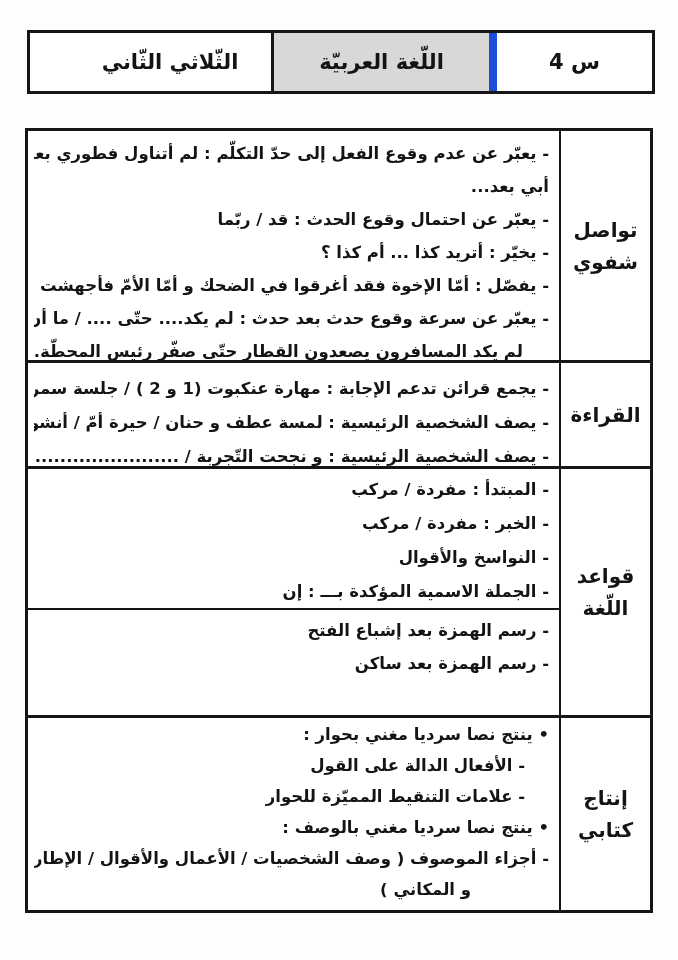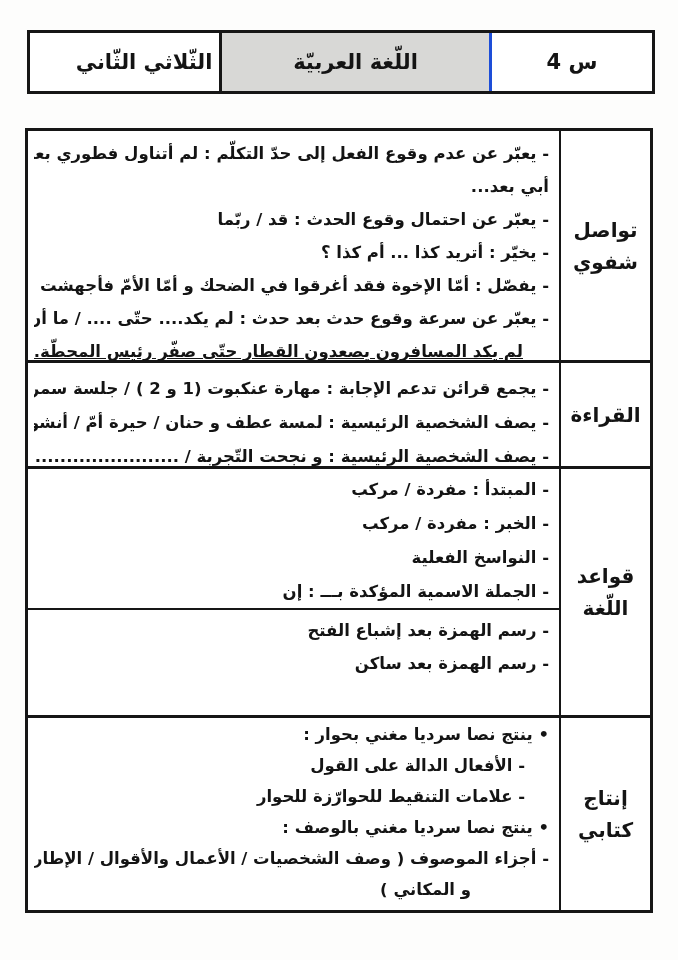--- a/index.html
+++ b/index.html
@@ -22,22 +22,22 @@
     box-sizing:border-box;
     display:flex;
     background:#ffffff;
   }
   .hcell{
     box-sizing:border-box;
     display:flex;align-items:center;justify-content:center;
     font-weight:bold;font-size:21px;
     letter-spacing:0.5px;
   }
-  .hcell-class{width:163px;border-left:3px solid #1d4ed8;}
-  .hcell-subject{width:270px;border-left:3px solid #161616;background:#d8d8d6;text-align:right;}
+  .hcell-class{width:163px;border-left:8px solid #1d4ed8;}
+  .hcell-subject{width:218px;border-left:3px solid #161616;background:#d8d8d6;text-align:right;}
   .hcell-trimester{flex:1;padding-left:39px;}
 
   
   .main-table{
     position:absolute;top:128px;right:25px;
     width:628px;
     border:3px solid #161616;
     box-sizing:border-box;
     background:#ffffff;
   }
@@ -81,21 +81,21 @@
   .gblock-b{height:37px;display:flex;align-items:center;}
   .gblock-b .line{line-height:20px;}
   .gblock-c{height:71px;display:flex;flex-direction:column;justify-content:center;}
   .gblock-c .line{line-height:34px;}
 
   .row-writing .content-cell{height:192px;padding-top:1px;}
   .row-writing .line{line-height:31px;}
 
   .indent-1{padding-right:24px;}
   .indent-2{padding-right:78px;}
-  .indent-small{padding-right:26px;text-decoration:underline;}
+  .indent-small{padding-right:26px;}
 </style>
 </head>
 <body>
 
 <div class="page">
 
   <div class="header-table">
     <div class="hcell hcell-class">
       <span>س 4</span>
     </div>
@@ -138,39 +138,39 @@
 
     <div class="trow row-grammar">
       <div class="label-cell">
         <span>قواعد</span>
         <span>اللّغة</span>
       </div>
       <div class="grammar-blocks">
         <div class="gblock gblock-a">
           <div class="line">- المبتدأ :  مفردة / مركب</div>
           <div class="line">- الخبر :  مفردة / مركب</div>
-          <div class="line">- النواسخ الفعلية</div>
+          <div class="line">- النواسخ والأقوال</div>
           <div class="line">- الجملة الاسمية المؤكدة بـــ : إن</div>
         </div>
         <div class="gblock gblock-c">
           <div class="line">- رسم الهمزة بعد إشباع الفتح</div>
           <div class="line">- رسم الهمزة بعد ساكن</div>
         </div>
       </div>
     </div>
 
     <div class="trow row-writing">
       <div class="label-cell">
         <span>إنتاج</span>
         <span>كتابي</span>
       </div>
       <div class="content-cell">
         <div class="line">• ينتج نصا سرديا مغني بحوار :</div>
         <div class="line indent-1">- الأفعال الدالة على القول</div>
-        <div class="line indent-1">- علامات التنقيط للحوارّزة للحوار</div>
+        <div class="line indent-1">- علامات التنقيط المميّزة للحوار</div>
         <div class="line">• ينتج نصا سرديا مغني بالوصف :</div>
         <div class="line">- أجزاء الموصوف  ( وصف  الشخصيات / الأعمال والأقوال / الإطاران الزماني</div>
         <div class="line indent-2">و المكاني )</div>
       </div>
     </div>
 
   </div>
 </div>
 
 </body></html>

